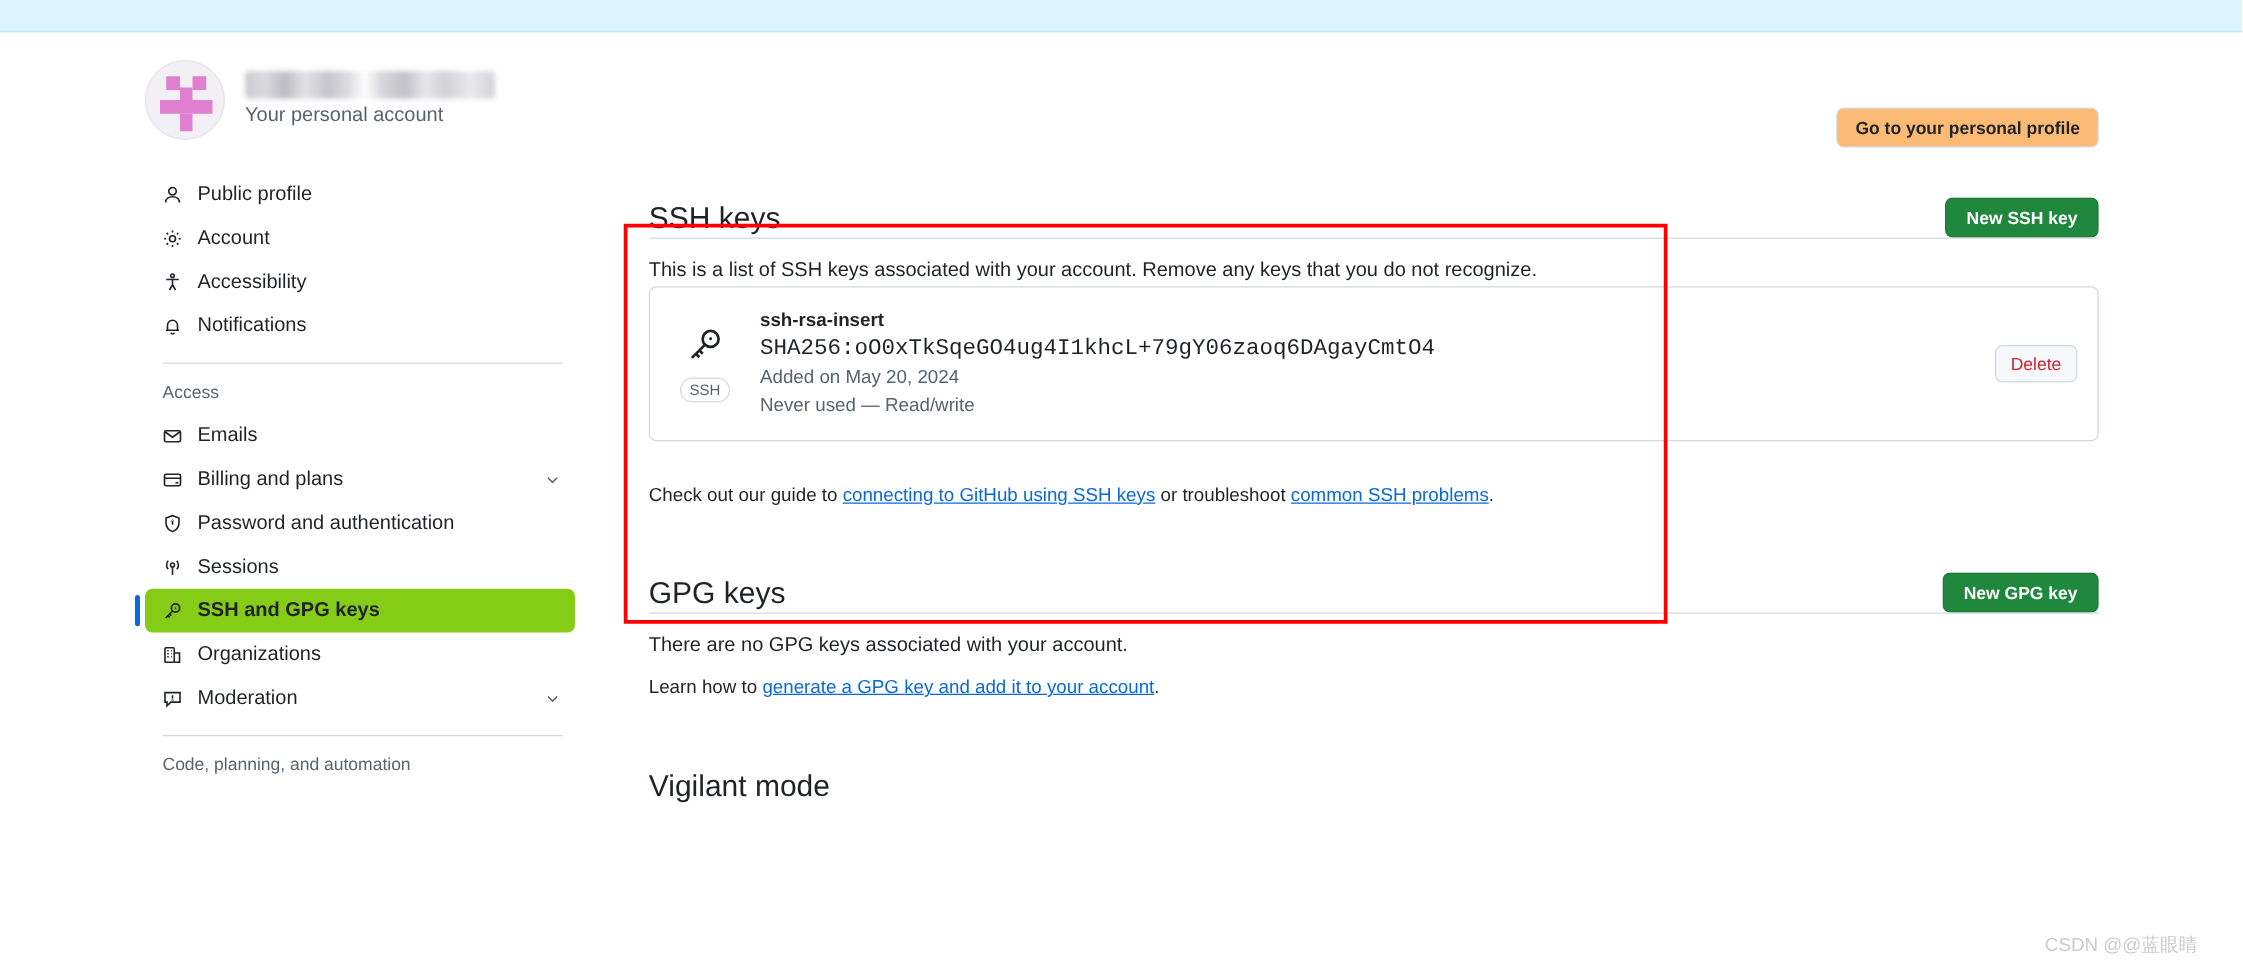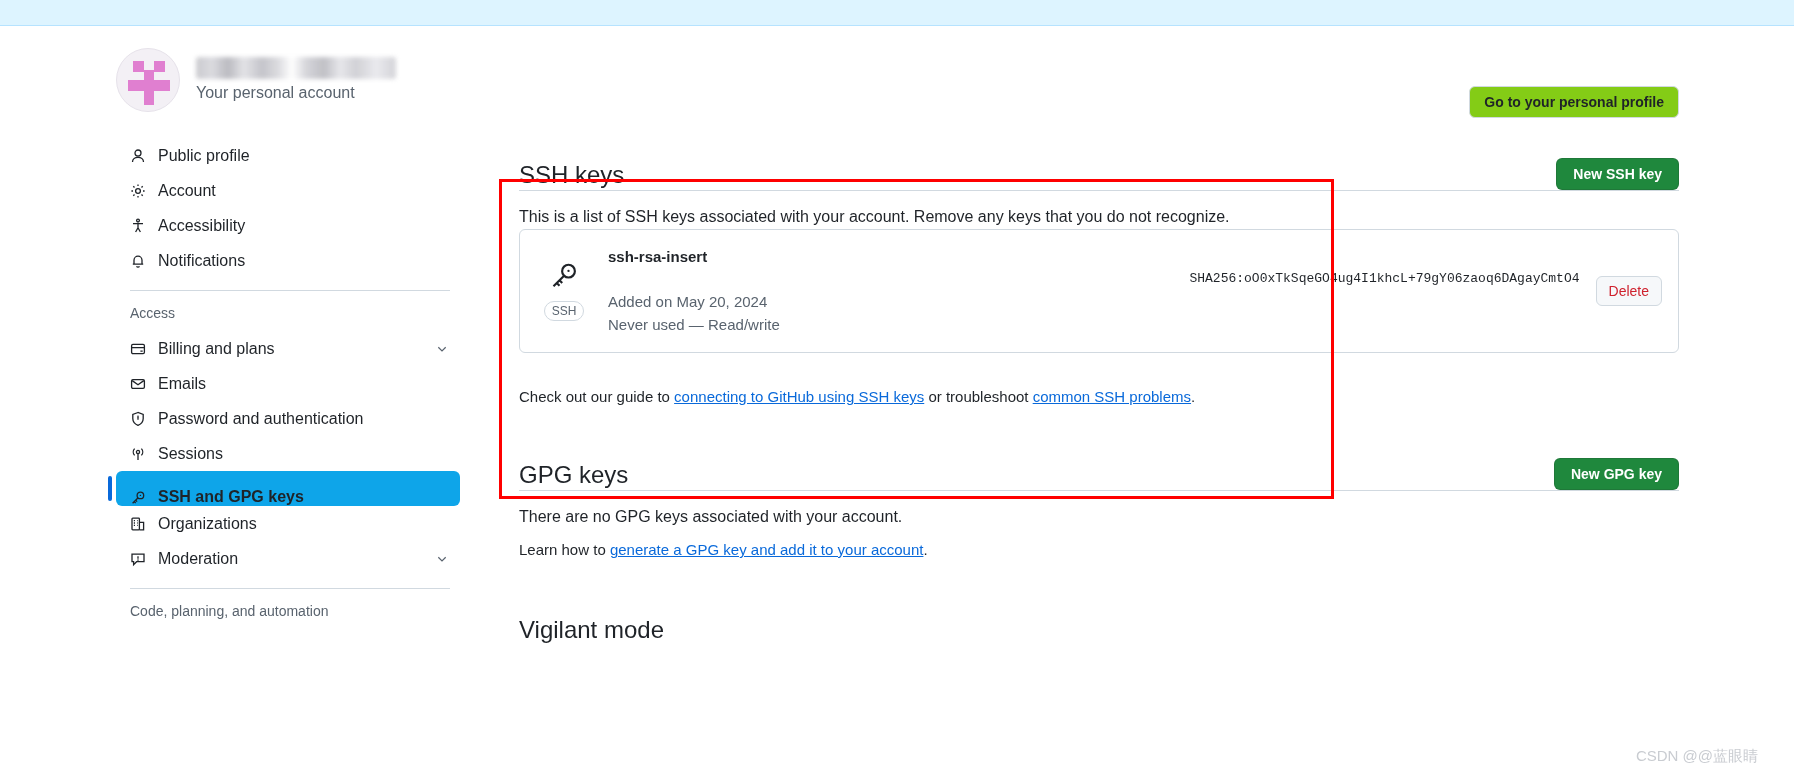--- a/index.html
+++ b/index.html
@@ -97,23 +97,22 @@
     color: #1f2328;
   }
   .nav-item .lbl { flex: 1; white-space: nowrap; }
   .nav-item .chev {
     width: 16px; height: 16px;
     flex: none;
     color: #59636e;
     display: flex; align-items: center; justify-content: center;
   }
   .nav-item.selected {
-    background: #0ea5e9;
+    background: #84cc16;
     font-weight: 600;
-    align-items: flex-end;
   }
   .nav-item.selected::before {
     content: "";
     position: absolute;
     left: -8px; top: 5px;
     width: 4px; height: 25px;
     border-radius: 6px;
     background: #0969da;
   }
 
@@ -162,21 +161,21 @@
     padding: 5px 16px;
     cursor: pointer;
     white-space: nowrap;
   }
   .btn-green {
     background: #1f883d;
     border: 1px solid rgba(31,35,40,.15);
     color: #ffffff;
   }
   .btn-outline {
-    background: #84cc16;
+    background: #fdba74;
     border: 1px solid #d1d9e0;
     color: #1f2328;
     padding: 5px 14px;
   }
   .btn-danger {
     background: #f6f8fa;
     border: 1px solid #d1d9e0;
     color: #cf222e;
     font-weight: 400;
     padding: 4px 12px;
@@ -231,25 +230,24 @@
   }
   .key-info { flex: 1; min-width: 0; }
   .key-title {
     font-size: 15px;
     font-weight: 600;
     line-height: 22px;
     color: #1f2328;
   }
   .key-fingerprint {
     font-family: "Liberation Mono", monospace;
-    font-size: 13px;
+    font-size: 18px;
     line-height: 22px;
     color: #1f2328;
     white-space: nowrap;
-    text-align: right;
   }
   .key-meta {
     font-size: 15px;
     line-height: 23px;
     color: #59636e;
   }
   .key-action { flex: none; }
 
   .note {
     font-size: 15px;
@@ -358,40 +356,40 @@
     </ul>
 
     <div class="nav-sep"></div>
     <div class="nav-group-title">Access</div>
 
     <ul class="nav-list">
 
       <li class="nav-item">
         <span class="ico">
           <svg width="16" height="16" viewBox="0 0 16 16" fill="none" stroke="currentColor" stroke-width="1.3">
+            <rect x="1.6" y="3.6" width="12.8" height="8.8" rx="1.3"></rect>
+              <path d="m2.2 4.6 5.8 4.2 5.8-4.2"></path>
+          </svg>
+        </span>
+        <span class="lbl">Emails</span>
+      </li>
+
+      <li class="nav-item">
+        <span class="ico">
+          <svg width="16" height="16" viewBox="0 0 16 16" fill="none" stroke="currentColor" stroke-width="1.3">
             <rect x="1.6" y="3.4" width="12.8" height="9.2" rx="1.3"></rect>
               <path d="M1.6 6.6h12.8M10.4 10.2h2.3"></path>
           </svg>
         </span>
         <span class="lbl">Billing and plans</span>
         <span class="chev">
           <svg width="14" height="14" viewBox="0 0 16 16" fill="none" stroke="currentColor" stroke-width="1.4">
               <path d="M3.8 6 8 10.2 12.2 6"></path>
             </svg>
         </span>
-      </li>
-
-      <li class="nav-item">
-        <span class="ico">
-          <svg width="16" height="16" viewBox="0 0 16 16" fill="none" stroke="currentColor" stroke-width="1.3">
-            <rect x="1.6" y="3.6" width="12.8" height="8.8" rx="1.3"></rect>
-              <path d="m2.2 4.6 5.8 4.2 5.8-4.2"></path>
-          </svg>
-        </span>
-        <span class="lbl">Emails</span>
       </li>
 
       <li class="nav-item">
         <span class="ico">
           <svg width="16" height="16" viewBox="0 0 16 16" fill="none" stroke="currentColor" stroke-width="1.3">
             <path d="M8 1.5 2.8 3.4v4c0 3.2 2.2 5.6 5.2 6.9 3-1.3 5.2-3.7 5.2-6.9v-4z"></path>
             <path d="M8 5.8v3"></path>
               <circle cx="8" cy="5.4" r=".2"></circle>
           </svg>
         </span>

